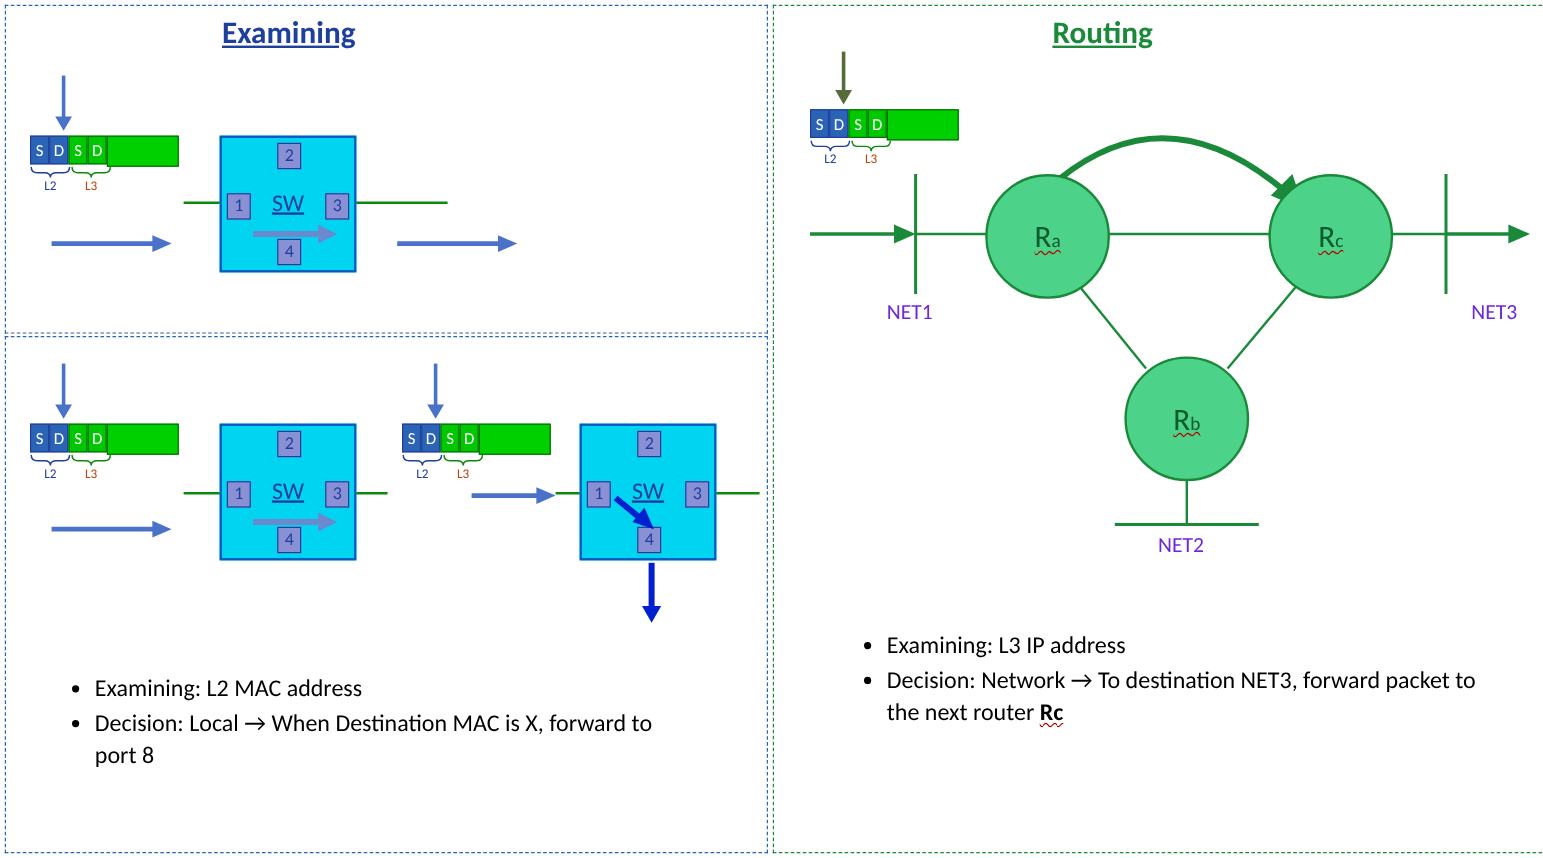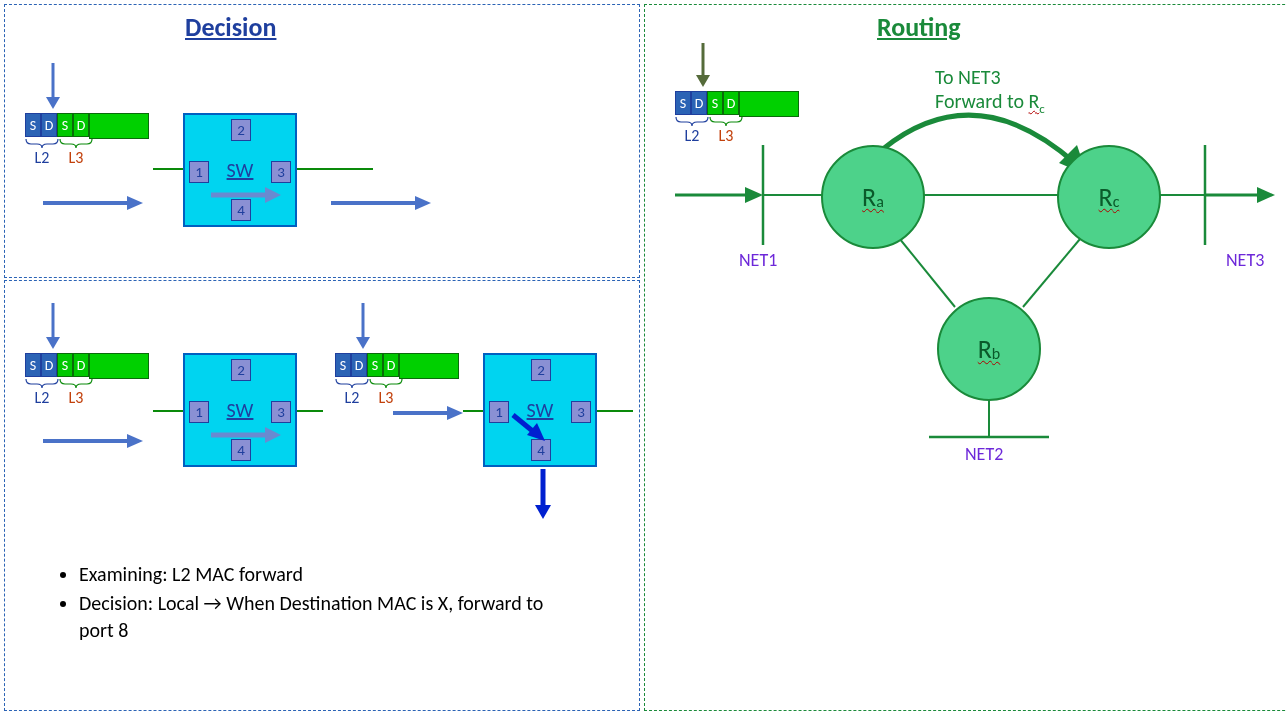--- a/index.html
+++ b/index.html
@@ -46,21 +46,21 @@
     font-size: 14px;
     color: #fff;
     font-weight: 500;
   }
   .pk-s1 { background: #2b63b5; }
   .pk-d1 { background: #2b63b5; }
   .pk-s2 { background: #00c800; border-color: #0a6b0a; }
   .pk-d2 { background: #00c800; border-color: #0a6b0a; }
   .pk-pay { flex: 1; background: #00d000; border: 1px solid #0a6b0a; }
 
-  .brkt { position: absolute; font-size: 16px; color: #1f3f9e; }
+  .brkt { position: absolute; font-size: 11px; color: #1f3f9e; }
   .brkt-l2 { color: #1f3f9e; }
   .brkt-l3 { color: #c2410c; }
   .brkt svg { display: block; }
   .brkt-lbl { text-align: center; margin-top: -1px; }
 
   .switch {
     position: absolute;
     width: 114px;
     height: 114px;
     background: #00d4f0;
@@ -118,21 +118,21 @@
   .arrow-label { position: absolute; color: #1a8a3a; font-size: 20px; line-height: 1.2; }
   .arrow-label .wv { text-decoration: underline wavy #b00000 1px; text-underline-offset: 2px;}
   .arrow-label sub { font-size: 13px; }
 
   .abs-svg { position: absolute; overflow: visible; }
 </style>
 </head>
 <body>
 
 <div class="panel panel-sw-top">
-  <div class="title title-sw">Decision</div>
+  <div class="title title-sw">Examining</div>
 
   <svg class="abs-svg" style="left:38px;top:58px" width="20" height="46">
     <line x1="10" y1="0" x2="10" y2="36" stroke="#4a72c8" stroke-width="3"></line>
     <polygon points="10,46 3,34 17,34" fill="#4a72c8"></polygon>
   </svg>
 
   <div class="packet" style="left:20px;top:108px">
     <div class="pk-cell pk-s1">S</div>
     <div class="pk-cell pk-d1">D</div>
     <div class="pk-cell pk-s2">S</div>
@@ -263,21 +263,21 @@
       <polygon points="34,28 16,22 26,10" fill="#0020d0"></polygon>
     </svg>
   </div>
   <svg class="abs-svg" style="left:528px;top:188px" width="20" height="50">
     <line x1="10" y1="0" x2="10" y2="38" stroke="#0020d0" stroke-width="5"></line>
     <polygon points="10,50 2,36 18,36" fill="#0020d0"></polygon>
   </svg>
 
   <div class="bullets" style="left:50px;top:280px;width:520px">
     <ul>
-      <li>Examining: L2 MAC forward</li>
+      <li>Examining: L2 MAC address</li>
       <li>Decision: Local → When Destination MAC is X, forward to port 8</li>
     </ul>
   </div>
 </div>
 
 <div class="panel panel-rt">
   <div class="title title-rt">Routing</div>
 
   <svg class="abs-svg" style="left:48px;top:38px" width="20" height="44">
     <line x1="10" y1="0" x2="10" y2="34" stroke="#556b3a" stroke-width="3"></line>
@@ -296,24 +296,20 @@
       </svg>
     <div class="brkt-lbl">L2</div>
   </div>
   <div class="brkt brkt-l3" style="left:64px;top:112px">
     <svg width="34" height="10">
         <path d="M1 0 Q1 5 6 5 L12 5 Q17 5 17 9 Q17 5 22 5 L28 5 Q33 5 33 0" fill="none" stroke="#0a8a0a" stroke-width="1.2"></path>
       </svg>
     <div class="brkt-lbl">L3</div>
   </div>
 
-  <div class="arrow-label" style="left:290px;top:60px">
-    <div>To NET3</div>
-    <div><span>Forward to </span><span class="wv"><span>R</span><sub>c</sub></span></div>
-  </div>
 
   <svg class="abs-svg" style="left:0;top:0" width="638" height="460">
 
     <line x1="30" y1="190" x2="104" y2="190" stroke="#1a8a3a" stroke-width="3"></line>
     <polygon points="118,190 100,182 100,198" fill="#1a8a3a"></polygon>
     <line x1="118" y1="140" x2="118" y2="240" stroke="#1a8a3a" stroke-width="2.5"></line>
     <line x1="118" y1="190" x2="185" y2="190" stroke="#1a8a3a" stroke-width="2"></line>
 
     <line x1="270" y1="190" x2="420" y2="190" stroke="#1a8a3a" stroke-width="2"></line>
 
@@ -343,13 +339,19 @@
     </div>
   <div class="router" style="left:292px;top:292px">
       <span class="rmain"><span>R</span></span>
       <sub>b</sub>
     </div>
 
   <div class="netlbl" style="left:94px;top:244px">NET1</div>
   <div class="netlbl" style="left:581px;top:244px">NET3</div>
   <div class="netlbl" style="left:320px;top:438px">NET2</div>
 
+  <div class="bullets" style="left:70px;top:520px;width:540px">
+    <ul>
+      <li>Examining: L3 IP address</li>
+      <li><span>Decision: Network → To destination NET3, forward packet to the next router </span><b><span style="text-decoration: underline wavy #b00000 1px; text-underline-offset:2px;">Rc</span></b></li>
+    </ul>
+  </div>
 </div>
 
 </body></html>

